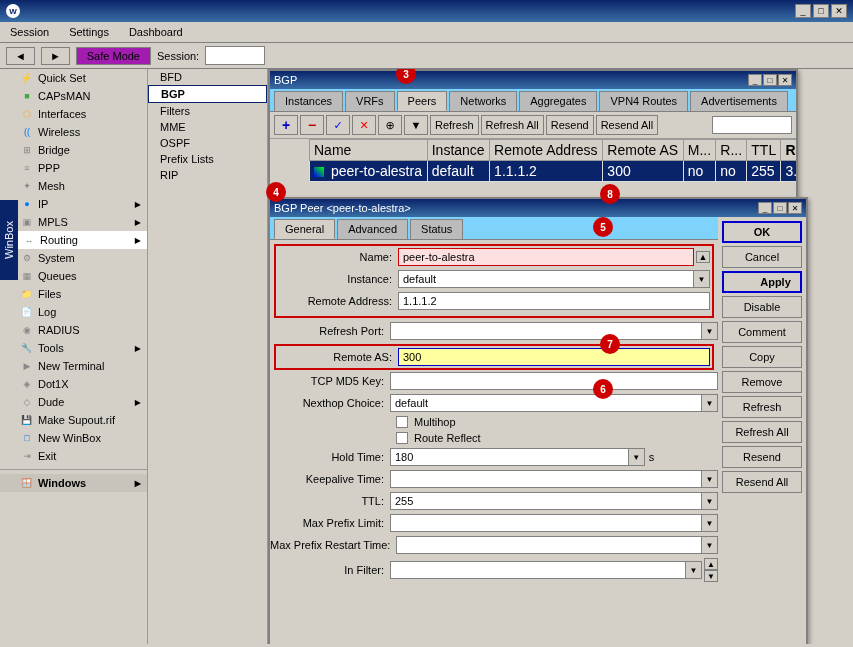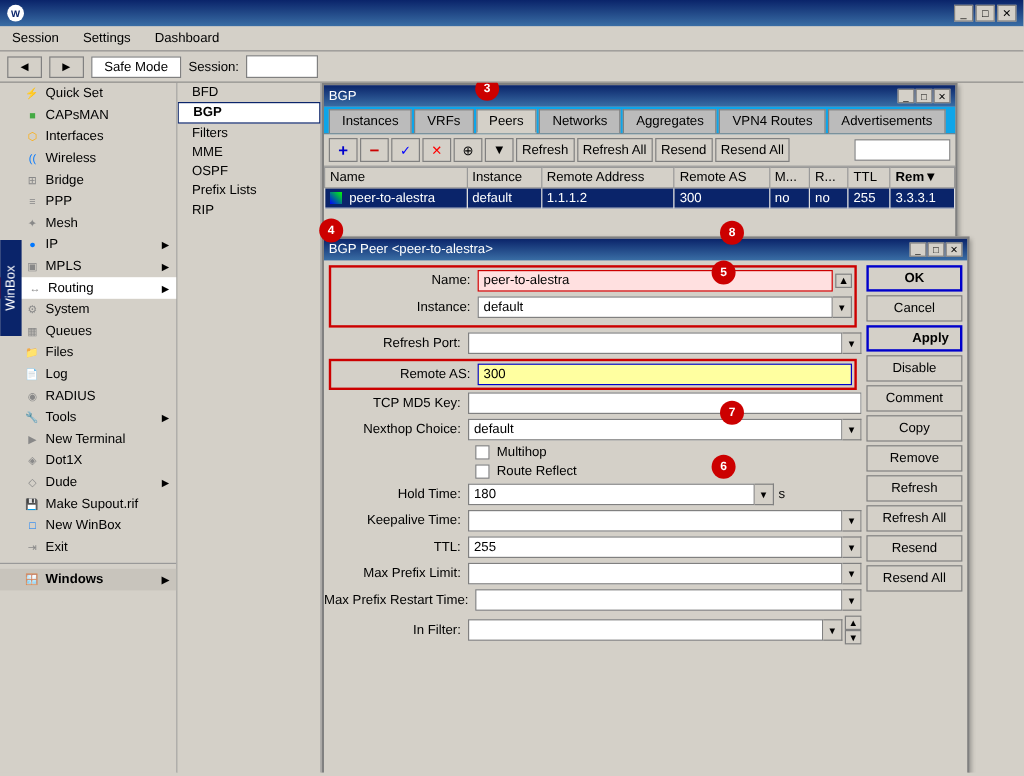--- a/index.html
+++ b/index.html
@@ -12,21 +12,21 @@
     .title-bar-controls { display: flex; gap: 2px; }
     .title-ctrl { width: 16px; height: 14px; background: #d4d0c8; border: 1px solid #808080; font-size: 9px; display: flex; align-items: center; justify-content: center; cursor: pointer; color: #000; }
 
     
     .menu-bar { background: #d4d0c8; border-bottom: 1px solid #808080; padding: 2px 4px; display: flex; gap: 8px; text-align: right; }
     .menu-item { padding: 2px 6px; cursor: pointer; font-size: 11px; }
 
     
     .toolbar { background: #d4d0c8; padding: 3px 6px; display: flex; align-items: center; gap: 6px; border-bottom: 1px solid #808080; }
     .toolbar-btn { background: #d4d0c8; border: 1px solid #808080; padding: 2px 8px; cursor: pointer; font-size: 11px; display: flex; align-items: center; gap: 2px; }
-    .safe-mode-btn { background: #ffffff; border: 1px solid #808080; padding: 2px 10px; cursor: pointer; }
+    .safe-mode-btn { background: #a21caf; border: 1px solid #808080; padding: 2px 10px; cursor: pointer; }
     .session-label { font-size: 11px; }
     .session-input { width: 60px; border: 1px solid #808080; background: white; padding: 1px 2px; }
 
     
     .main-layout { display: flex; height: calc(647px - 22px - 24px - 26px); }
     
     
     .sidebar { width: 148px; background: #d4d0c8; border-right: 1px solid #999; overflow-y: auto; flex-shrink: 0; }
     .sidebar-item { display: flex; align-items: center; padding: 2px 6px 2px 20px; cursor: pointer; font-size: 11px; gap: 4px; }
     .sidebar-item.selected { background: #d4d0c8; border-left: 2px solid red; }
@@ -36,34 +36,34 @@
     
     .content-area { flex: 1; background: #d4d0c8; position: relative; overflow: hidden; }
 
     
     .window { position: absolute; background: #d4d0c8; border: 2px solid #808080; box-shadow: 2px 2px 4px rgba(0,0,0,0.3); }
     .window-title-bar { background: linear-gradient(to bottom, #0a246a, #3a6ea5); color: white; padding: 2px 4px; display: flex; align-items: center; justify-content: space-between; height: 18px; font-size: 11px; }
     .window-title-controls { display: flex; gap: 1px; }
     .win-ctrl { width: 14px; height: 12px; background: #d4d0c8; border: 1px solid #808080; font-size: 8px; display: flex; align-items: center; justify-content: center; cursor: pointer; color: #000; }
 
     
-    .tab-bar { display: flex; background: #0ea5e9; padding: 2px 4px 0; border-bottom: 1px solid #808080; }
+    .tab-bar { display: flex; background: #7dd3fc; padding: 2px 4px 0; border-bottom: 1px solid #808080; }
     .tab { padding: 3px 10px; border: 1px solid #808080; border-bottom: none; background: #bbb; cursor: pointer; font-size: 11px; margin-right: 2px; }
     .tab.active { background: #d4d0c8; border-bottom: 1px solid #d4d0c8; z-index: 1; }
 
     
     .action-bar { display: flex; align-items: center; padding: 3px 4px; gap: 2px; border-bottom: 1px solid #999; background: #d4d0c8; }
     .action-btn { border: 1px solid #808080; background: #d4d0c8; padding: 1px 4px; cursor: pointer; font-size: 11px; min-width: 24px; height: 20px; display: flex; align-items: center; justify-content: center; }
     .action-btn.add { color: #0000cc; font-weight: bold; font-size: 14px; }
     .action-btn.remove { color: #cc0000; font-weight: bold; font-size: 14px; }
     .find-input { border: 1px solid #808080; background: white; padding: 1px 4px; margin-left: auto; width: 80px; height: 18px; font-size: 11px; }
 
     
     .table-container { overflow: auto; }
-    .data-table { width: 100%; border-collapse: collapse; font-size: 11px; }
+    .data-table { width: 100%; border-collapse: collapse; font-size: 14px; margin-left: 39px; }
     .data-table th { background: #d4d0c8; border: 1px solid #999; padding: 2px 4px; text-align: left; font-weight: normal; white-space: nowrap; }
     .data-table th.sort-active { font-weight: bold; }
     .data-table td { border: 1px solid #ddd; padding: 2px 4px; white-space: nowrap; }
     .data-table tr.selected td { background: #0a246a; color: white; }
     .form-row { display: flex; align-items: center; margin-bottom: 4px; }
     .form-label { text-align: right; min-width: 120px; padding-right: 6px; font-size: 11px; flex-shrink: 0; }
     .form-input { border: 1px solid #808080; background: white; padding: 1px 4px; height: 18px; font-size: 11px; flex: 1; }
     .form-input.highlighted { background: #ffffa0; border: 1px solid #0000cc; }
     .form-dropdown { position: relative; flex: 1; display: flex; }
     .form-dropdown input { flex: 1; border: 1px solid #808080; background: white; padding: 1px 4px; height: 18px; font-size: 11px; }
@@ -311,35 +311,44 @@
         <div class="window-title-controls">
           <div class="win-ctrl">_</div>
           <div class="win-ctrl">□</div>
           <div class="win-ctrl">✕</div>
         </div>
       </div>
 
       <div style="display:flex; height:calc(100% - 18px);">
         <div style="flex:1; overflow:hidden;">
 
+          <div class="tab-bar">
+            <div class="tab active">General</div>
+            <div class="tab">Advanced</div>
+            <div class="tab">Status</div>
+          </div>
 
           <div style="position:relative; overflow:hidden; height:calc(100% - 52px);">
 
             <div style="border: 2px solid #cc0000; margin: 4px; padding: 2px;">
               <div class="form-row">
                 <span class="form-label">Name:</span>
                 <input class="form-input highlighted" type="text" style="background: rgb(255, 224, 224); border-color: rgb(204, 0, 0);" value="peer-to-alestra">
                 <div style="width:14px; border:1px solid #808080; background:#d4d0c8; margin-left:2px; cursor:pointer; display:flex; align-items:center; justify-content:center; font-size:9px;">▲</div>
               </div>
               <div class="form-row">
                 <span class="form-label">Instance:</span>
                 <div class="form-dropdown">
                   <input type="text" value="default" style="">
                   <div class="form-dropdown-btn">▼</div>
                 </div>
+              </div>
+              <div class="form-row">
+                <span class="form-label">Remote Address:</span>
+                <input class="form-input" type="text" value="1.1.1.2" style="">
               </div>
             </div>
 
             <div class="form-row">
               <span class="form-label">Refresh Port:</span>
               <div class="form-dropdown">
                 <input type="text" value="" style="">
                 <div class="form-dropdown-btn">▼</div>
               </div>
             </div>

